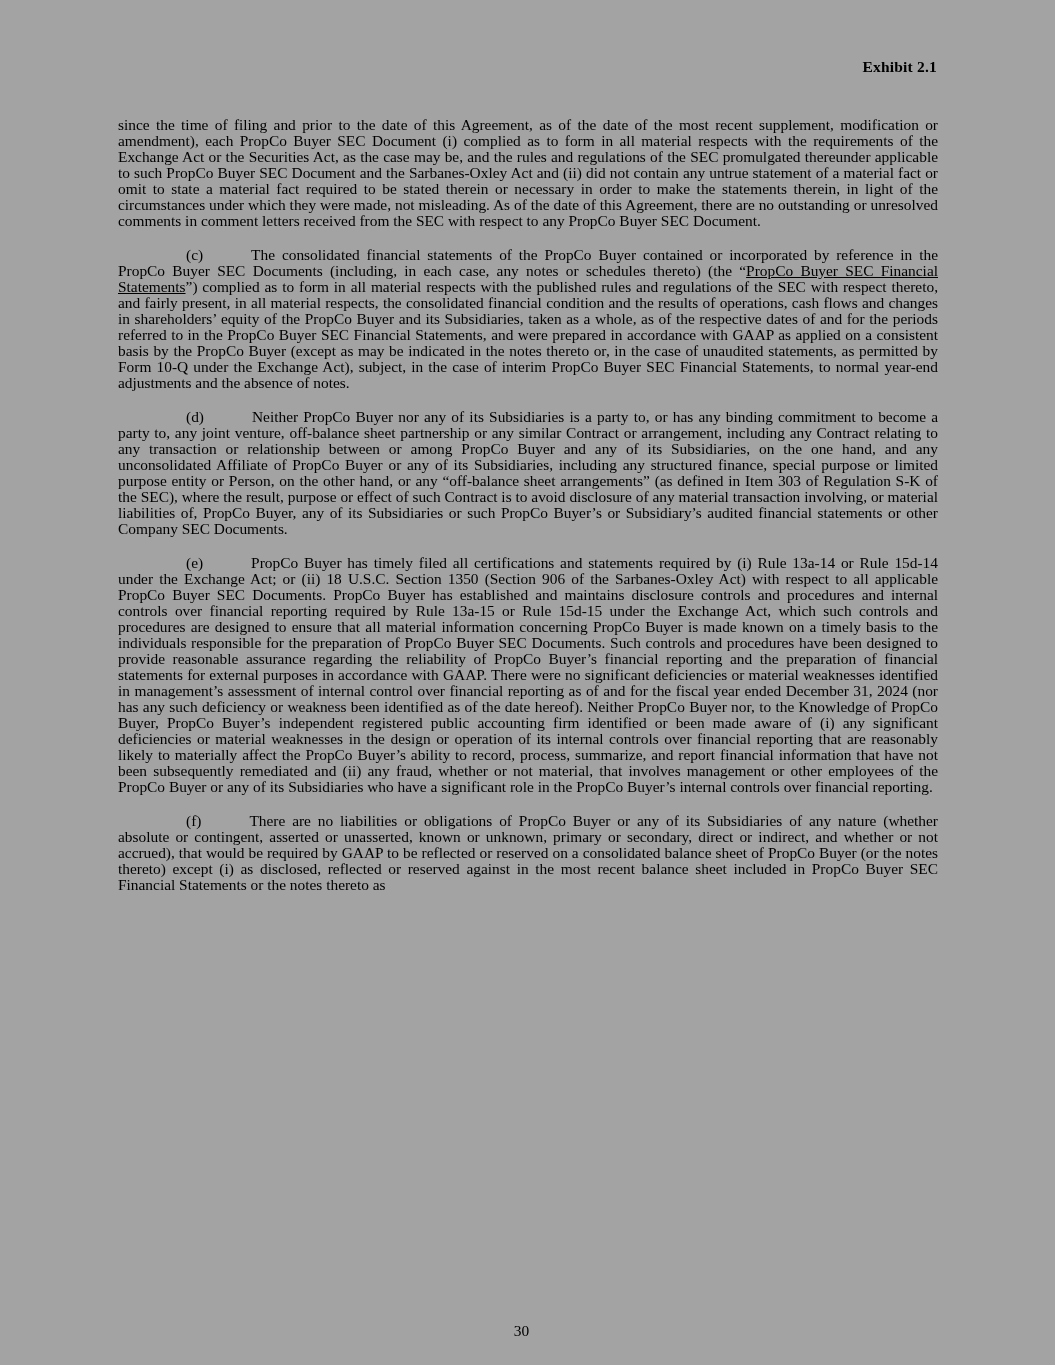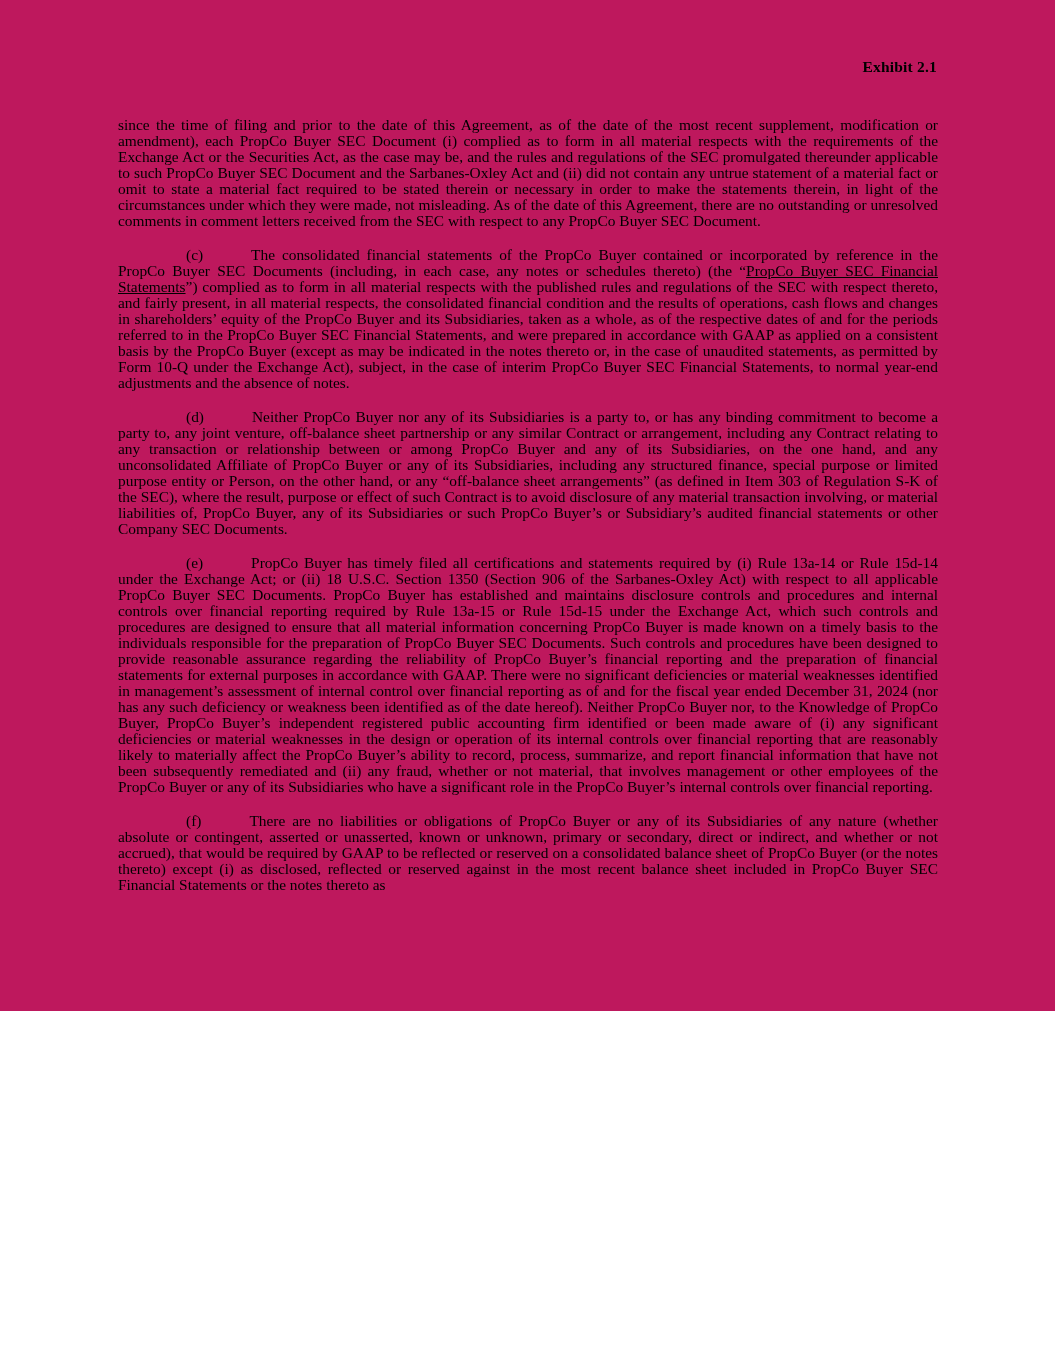--- a/index.html
+++ b/index.html
@@ -3,22 +3,22 @@
 <meta charset="utf-8">
 <style>
   html, body {
     margin: 0;
     padding: 0;
     background: #ffffff;
   }
   .page {
     position: relative;
     width: 1055px;
-    height: 1011px;
-    background: #be185d;
+    height: 1365px;
+    background: #a3a3a3;
     font-family: "Liberation Serif", serif;
     color: #000000;
     box-sizing: border-box;
     overflow: hidden;
     text-decoration: underline;
   }
   .exhibit-header {
     position: absolute;
     top: 58px;
     right: 118px;

